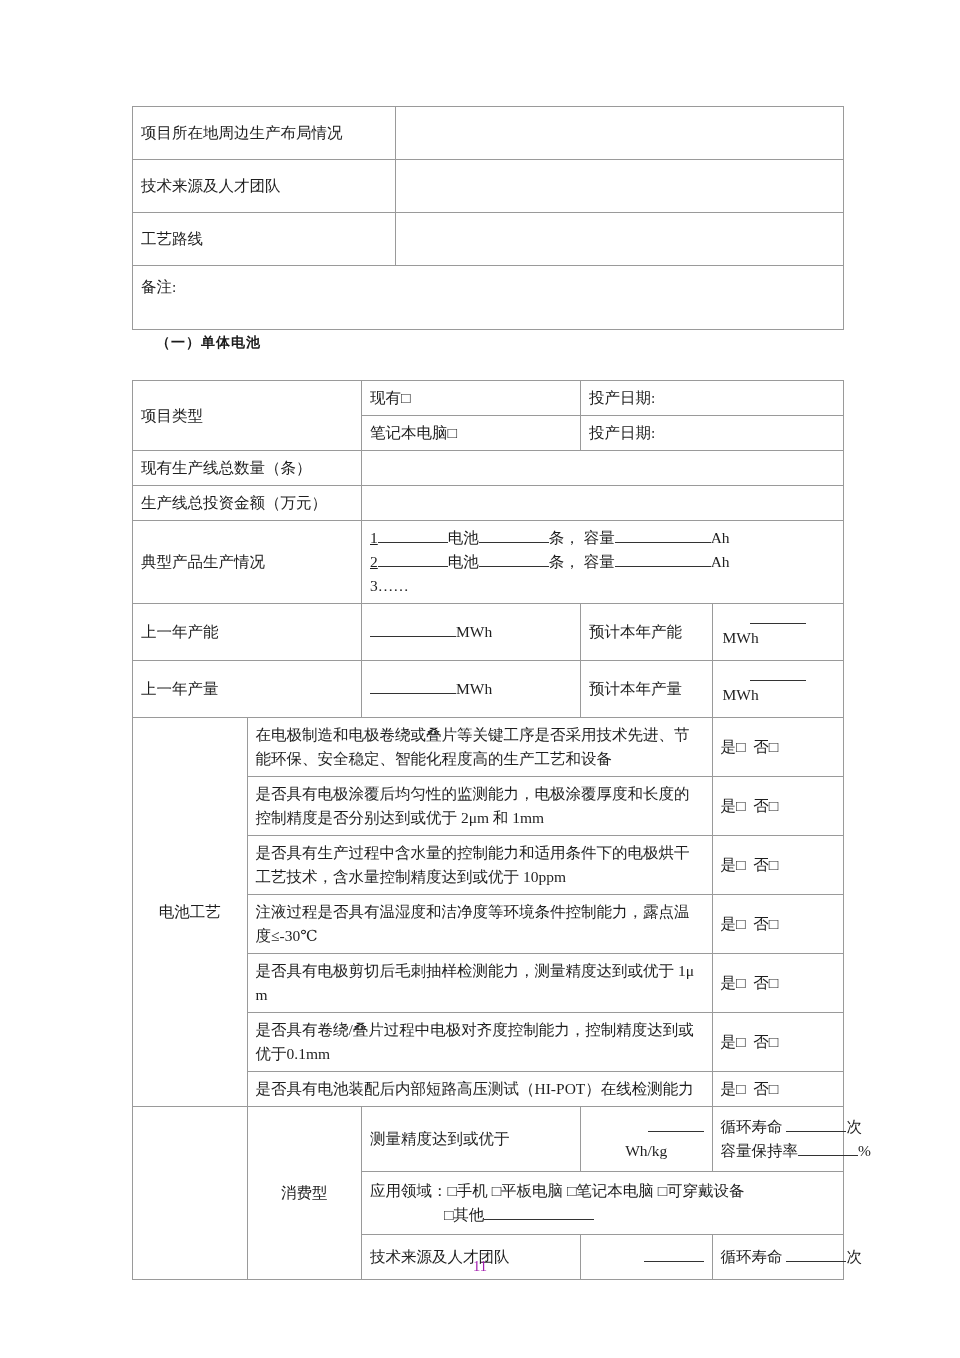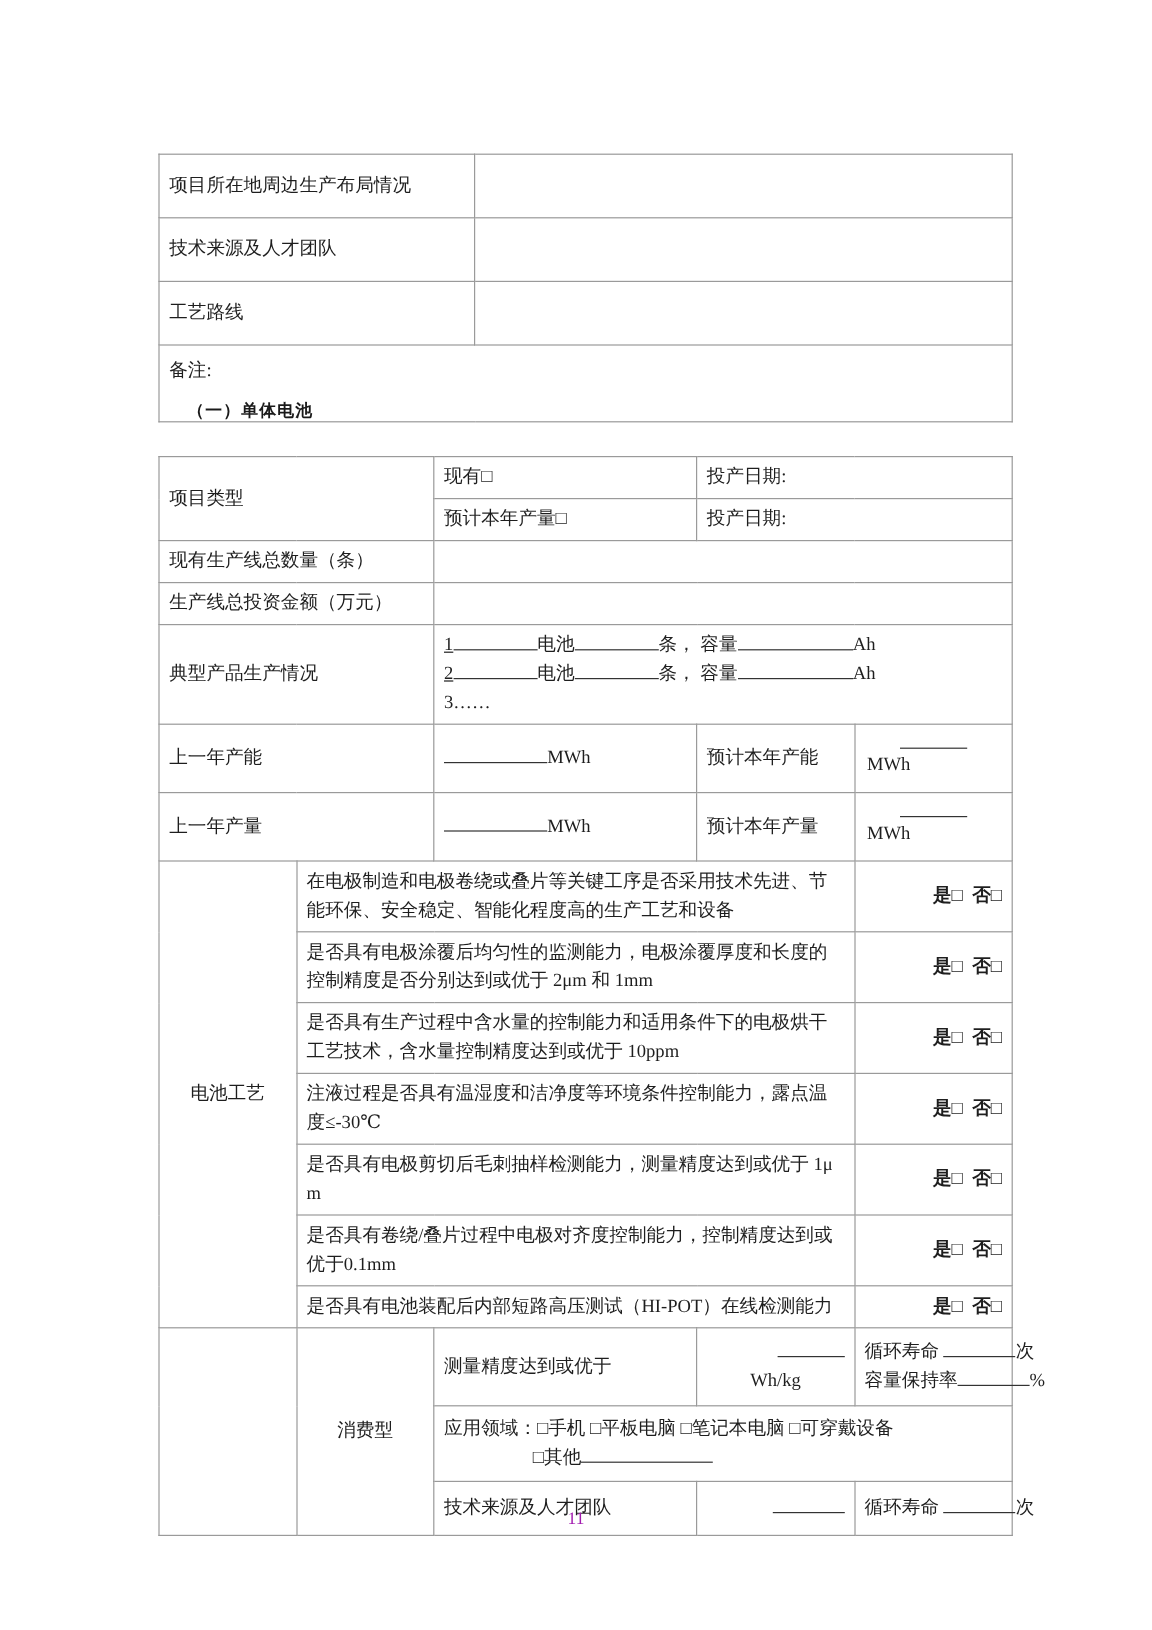--- a/index.html
+++ b/index.html
@@ -26,21 +26,21 @@
   table.form td{
     border:1px solid #9a9a9a;
     padding:6px 8px;
     vertical-align:middle;
     font-size:15.5px;
     line-height:1.55;
     color:#1e1e1e;
     word-break:break-all;
   }
   
-  #table-top{position:absolute;left:0;top:128px;border-radius:14px;}
+  #table-top{position:absolute;left:0;top:106px;border-radius:14px;}
   #table-top td{height:40px;}
   #table-top td.lbl{width:246px;}
   #table-top td.note{height:48px;vertical-align:top;padding-top:9px;}
 
   
   .h1{
     position:absolute;left:148px;top:290px;
     font-size:21px;font-weight:bold;letter-spacing:1px;
     font-family:"Liberation Sans","DejaVu Sans",sans-serif;
   }
@@ -49,21 +49,21 @@
     font-size:14px;font-weight:bold;letter-spacing:1px;
     font-family:"Liberation Serif","DejaVu Serif",serif;
   }
 
   
   #table-main{position:absolute;left:0;top:380px;}
   #table-main td{padding:5px 8px;}
   .c-a{width:94px;}
   td.vcen{text-align:center;vertical-align:middle;}
   td.q{font-size:14.6px;line-height:1.62;padding:6px 9px;}
-  td.yn{width:100px;text-align:right;white-space:nowrap;font-size:15px;font-weight:bold;}
+  td.yn{width:100px;text-align:left;white-space:nowrap;font-size:15px;}
   .ul{ text-decoration:underline; }
   .blank{display:inline-block;border-bottom:1px solid #333;}
   .bl-60{width:60px;}
   .bl-70{width:70px;}
   .bl-86{width:86px;}
   .bl-96{width:96px;}
   .bl-110{width:110px;}
   .mwhcell{font-size:15px;line-height:1.2;text-align:center;}
   .mwhcell .dash{display:block;width:56px;border-bottom:1px solid #333;margin:0 auto 2px;height:9px;}
   .mwhcell .u{display:block;text-align:left;padding-left:2px;font-family:"Liberation Serif",serif;}
@@ -109,21 +109,21 @@
   <table class="form" id="table-main">
 
     <tbody>
         <tr>
       <td class="c-a" rowspan="2" colspan="2" style="width:212px;">项目类型</td>
       <td colspan="1" style="width:202px;">现有□</td>
       <td colspan="2">投产日期:</td>
     </tr>
 
     <tr>
-      <td>预计本年产量□</td>
+      <td>笔记本电脑□</td>
       <td colspan="2">投产日期:</td>
     </tr>
 
     <tr>
       <td colspan="2">现有生产线总数量（条）</td>
       <td colspan="3"></td>
     </tr>
 
     <tr>
       <td colspan="2">生产线总投资金额（万元）</td>

